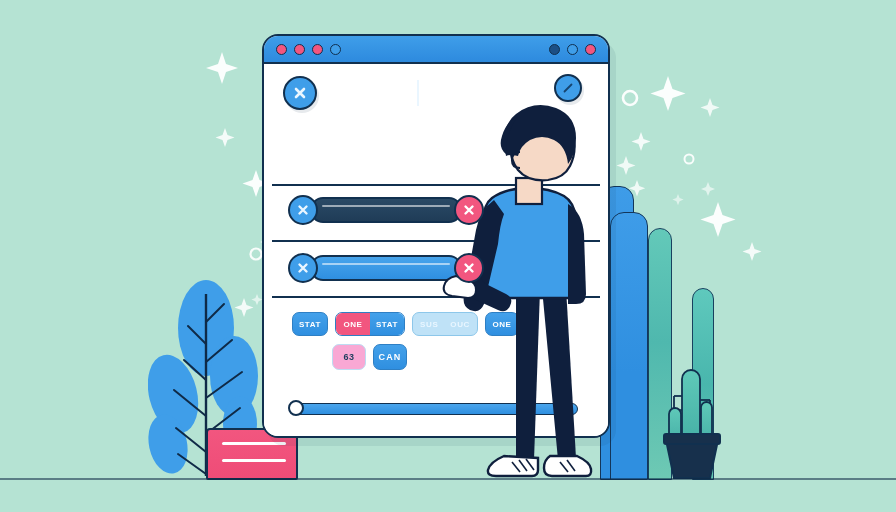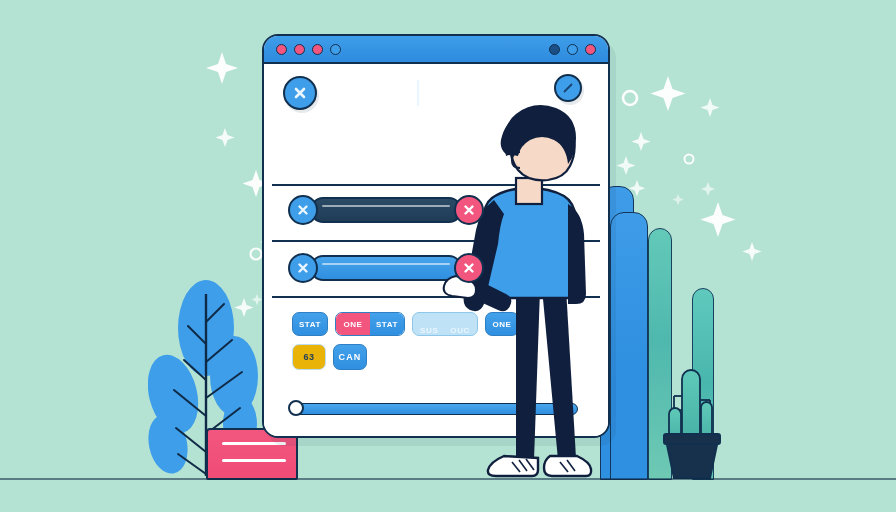--- a/index.html
+++ b/index.html
@@ -102,21 +102,21 @@
 
   
   .chip {
     border:1.6px solid #2e7fc4; border-radius:7px;
     display:flex; align-items:center; justify-content:center;
     color:#ffffff; font-weight:700; font-size:8px; letter-spacing:.6px;
     height:24px;
   }
   .chip.blue { background:linear-gradient(180deg,#44a1ea,#2f8fe0); }
   .chip.pale { background:#bfe2f7; border-color:#8dc7ea; color:#e9f6ff; }
-  .chip.white { background:#eab308; border-color:#bddcf2; color:#1d3e5e; }
+  .chip.white { background:#f9a8d4; border-color:#bddcf2; color:#1d3e5e;margin-left:40px; }
 
   .split { display:flex; border:1.6px solid #2e7fc4; border-radius:7px; overflow:hidden; height:24px; }
   .split > div { display:flex; align-items:center; justify-content:center; color:#fff; font-weight:700; font-size:8px; letter-spacing:.6px; }
 
   .wbtn {
     border:1.6px solid #2e7fc4; border-radius:7px; height:26px;
     background:linear-gradient(180deg,#44a1ea,#2f8fe0);
     color:#fff; font-weight:700; font-size:10px; letter-spacing:1.1px;
     display:flex; align-items:center; justify-content:center;
   }
@@ -283,21 +283,21 @@
       <span>STAT</span>
     </div>
     <div class="split" style="width:70px;">
       <div style="flex:1;background:#f2567f;">
         <span>ONE</span>
       </div>
       <div style="flex:1;background:linear-gradient(180deg,#44a1ea,#2f8fe0);">
         <span>STAT</span>
       </div>
     </div>
-    <div class="chip pale" style="width:66px;gap:12px;align-items:flex-end;">
+    <div class="chip pale" style="width:66px;gap:12px;">
       <span>SUS</span>
       <span>OUC</span>
     </div>
     <div class="chip blue" style="width:34px;">
       <span>ONE</span>
     </div>
   </div>
 
   <div class="abs" style="left:292px;top:344px;display:flex;gap:7px;align-items:center;">
     <div class="chip white" style="width:34px;height:26px;font-size:9px;">

